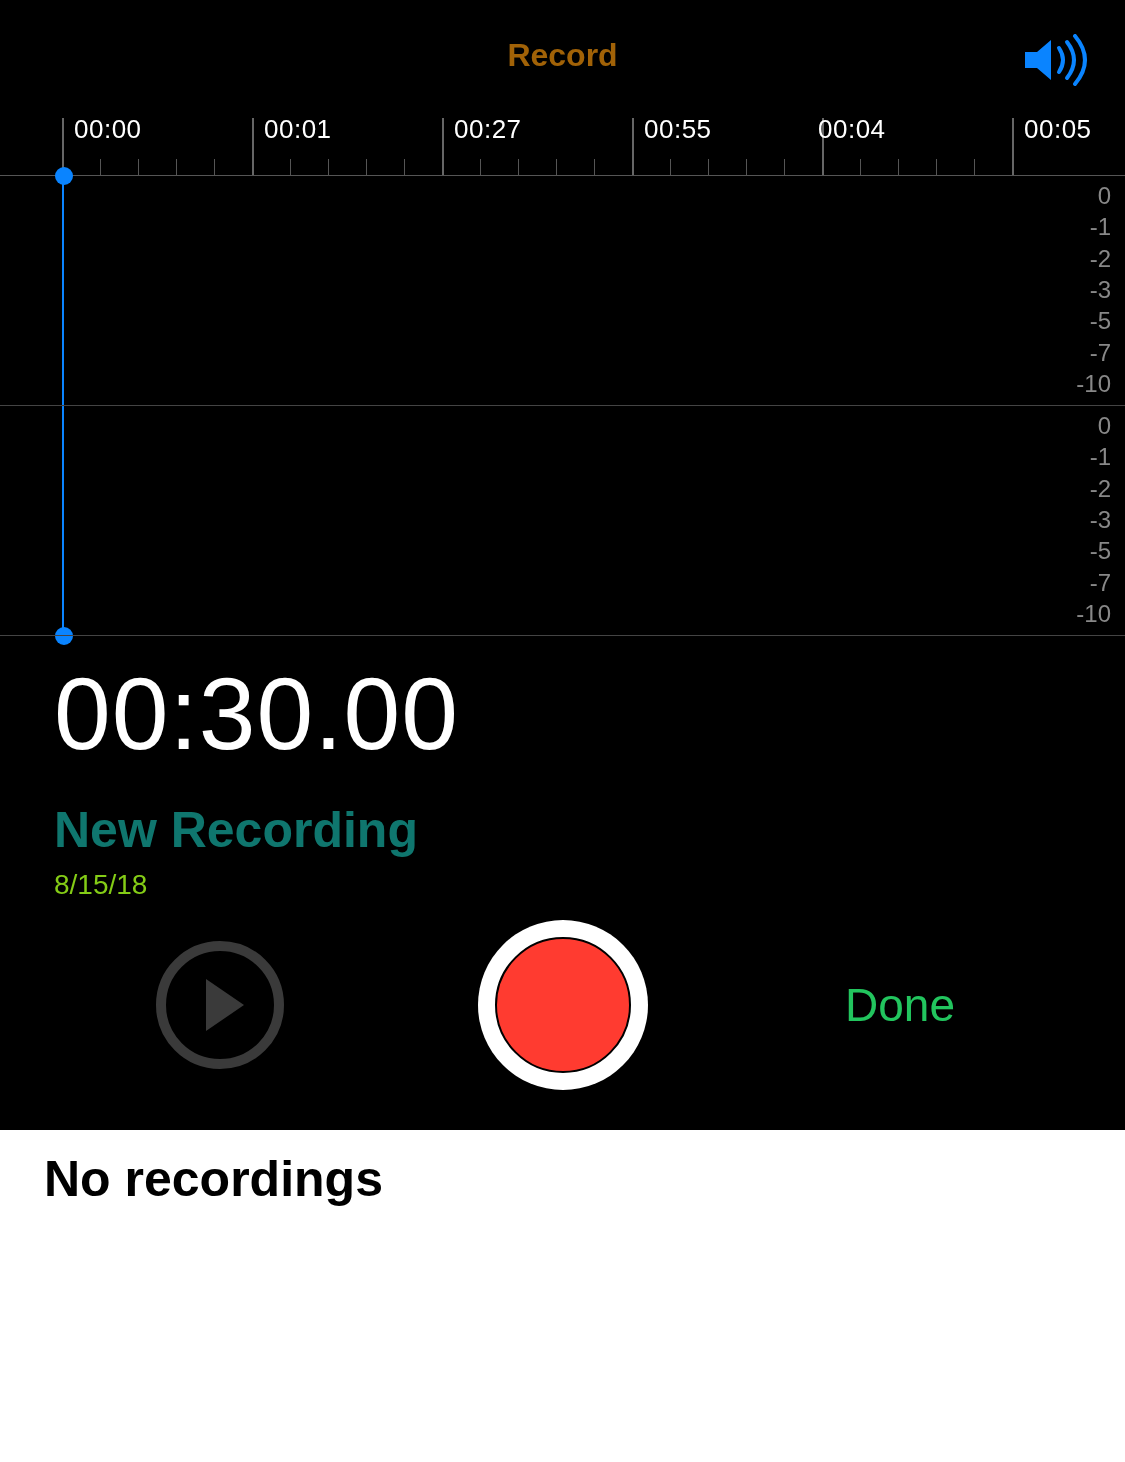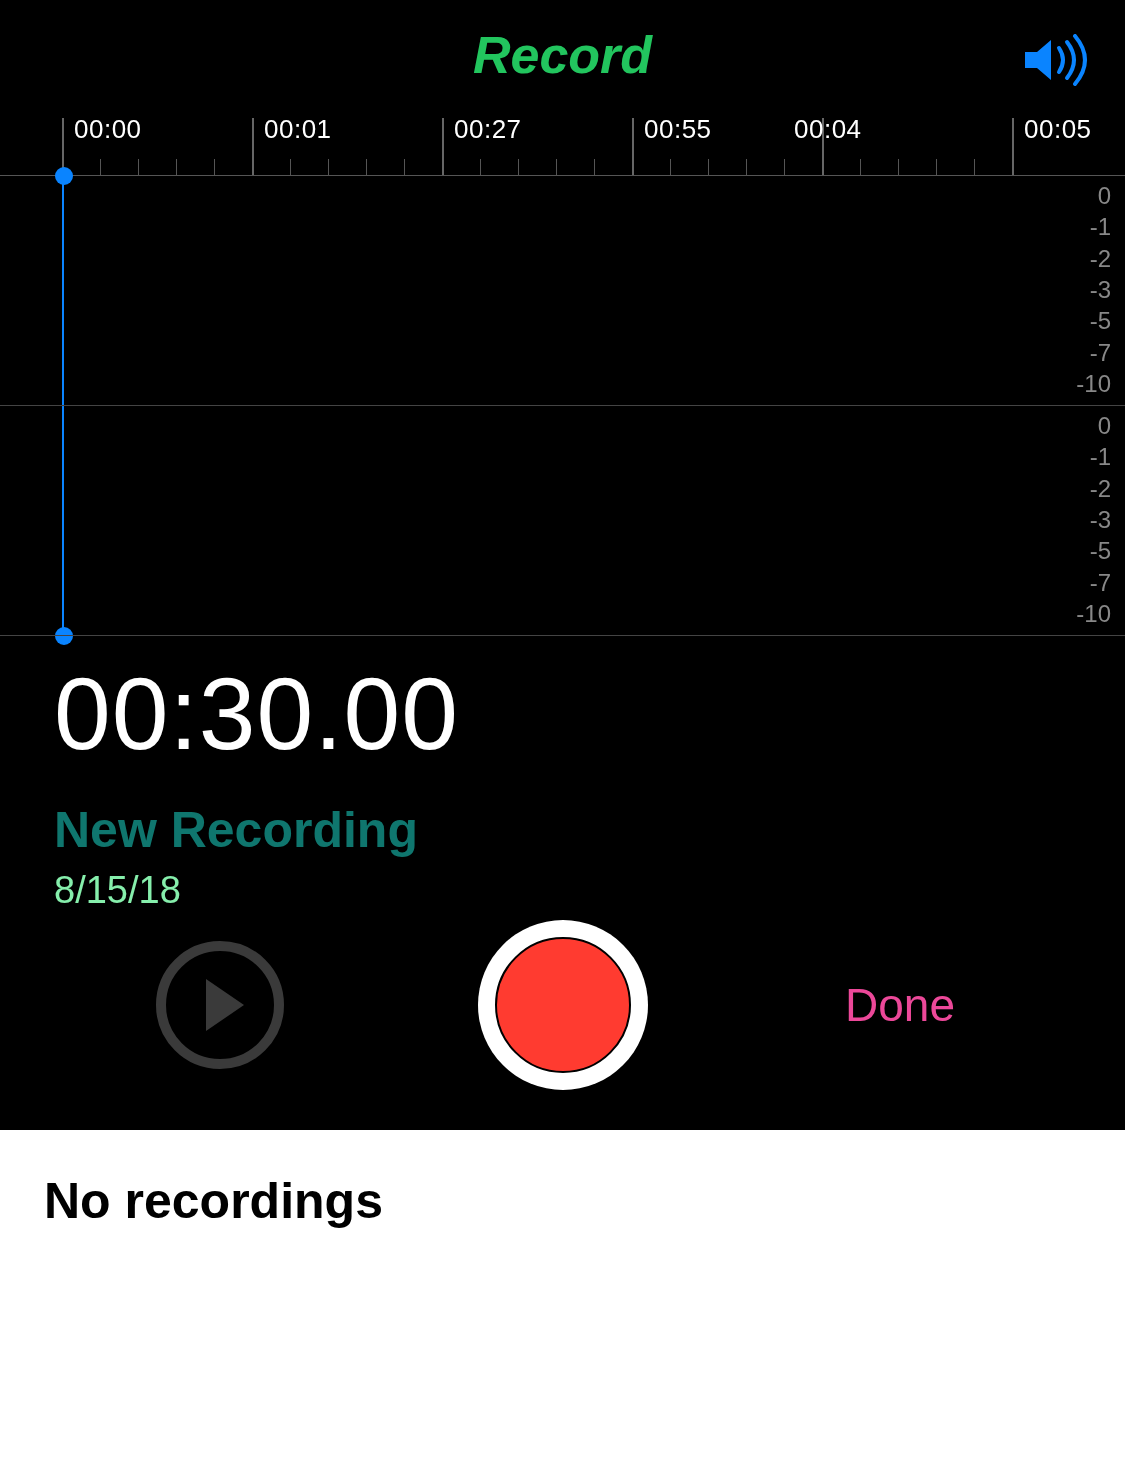--- a/index.html
+++ b/index.html
@@ -5,21 +5,21 @@
     * { margin: 0; padding: 0; box-sizing: border-box; }
     html, body { width: 1125px; height: 1462px; background: #000; font-family: -apple-system, "Helvetica Neue", Arial, sans-serif; overflow: hidden; }
 
     .header {
       position: relative;
       height: 110px;
       display: flex;
       align-items: center;
       justify-content: center;
     }
-    .header-title { color: #22c55e; font-size: 52px; font-weight: 600; font-style: italic; }
+    .header-title { color: #a16207; font-size: 32px; font-weight: 600; }
     .volume-icon { position: absolute; right: 34px; top: 34px; width: 70px; height: 52px; color: #0A84FF; }
 
     
     .ruler { position: relative; height: 66px; border-bottom: 1px solid #555; }
     .ruler-track { position: absolute; left: 0; right: 0; top: 0; bottom: 0; }
     .tick-major { position: absolute; top: 8px; bottom: 0; width: 2px; background: #666; }
     .tick-minor { position: absolute; bottom: 0; height: 16px; width: 1px; background: #555; }
     .tick-label { position: absolute; top: 4px; color: #fff; font-size: 26px; font-weight: 400; letter-spacing: 0.5px; }
 
     .wave-area { position: relative; height: 460px; }
@@ -29,21 +29,21 @@
     .db-val { color: #888; font-size: 24px; line-height: 1.2; }
 
     .playhead-line { position: absolute; top: 0; bottom: 0; left: 62px; width: 2px; background: #0A84FF; }
     .playhead-dot { position: absolute; left: 55px; width: 18px; height: 18px; background: #0A84FF; border-radius: 50%; }
 
     .info {
       padding: 20px 54px 0 54px;
     }
     .time-counter { color: #fff; font-size: 102px; font-weight: 400; letter-spacing: 1px; }
     .rec-name { color: #0f766e; font-size: 50px; font-weight: 600; margin-top: 28px; }
-    .rec-date { color: #86efac; font-size: 38px; font-weight: 400; margin-top: 10px; }
+    .rec-date { color: #84cc16; font-size: 28px; font-weight: 400; margin-top: 10px; }
 
     .controls {
       position: absolute;
       left: 0; right: 0;
       top: 920px;
       height: 170px;
       display: flex;
       align-items: center;
       justify-content: center;
     }
@@ -71,36 +71,36 @@
     }
     .record-inner {
       width: 136px; height: 136px;
       border-radius: 50%;
       background: #ff3b30;
       border: 2px solid #000;
     }
     .done-btn {
       position: absolute;
       right: 170px;
-      color: #ec4899;
+      color: #22c55e;
       font-size: 46px;
       font-weight: 400;
     }
 
     .footer {
       position: absolute;
       left: 0; right: 0; bottom: 0;
       height: 332px;
       background: #fff;
     }
     .footer-text {
       color: #000;
       font-size: 50px;
       font-weight: 700;
-      padding: 42px 44px;
+      padding: 20px 44px;
     }
   </style>
 </head>
 <body>
 
 <div class="header">
   <div class="header-title">Record</div>
   <div class="volume-icon">
     <svg viewBox="0 0 70 52" width="70" height="52">
       <path d="M4 18 L16 18 L30 6 L30 46 L16 34 L4 34 Z" fill="#0A84FF"></path>
@@ -131,21 +131,21 @@
       <div class="tick-minor" style="left: 518px;"></div>
       <div class="tick-minor" style="left: 556px;"></div>
       <div class="tick-minor" style="left: 594px;"></div>
       <div class="tick-major" style="left: 632px;"></div>
       <div class="tick-label" style="left: 644px;">00:55</div>
       <div class="tick-minor" style="left: 670px;"></div>
       <div class="tick-minor" style="left: 708px;"></div>
       <div class="tick-minor" style="left: 746px;"></div>
       <div class="tick-minor" style="left: 784px;"></div>
       <div class="tick-major" style="left: 822px;"></div>
-      <div class="tick-label" style="left: 794px; text-align: center;">00:04</div>
+      <div class="tick-label" style="left: 818px; text-align: center;">00:04</div>
       <div class="tick-minor" style="left: 860px;"></div>
       <div class="tick-minor" style="left: 898px;"></div>
       <div class="tick-minor" style="left: 936px;"></div>
       <div class="tick-minor" style="left: 974px;"></div>
       <div class="tick-major" style="left: 1012px;"></div>
       <div class="tick-label" style="left: 1024px;">00:05</div>
     </div>
 </div>
 
 <div class="wave-area">

